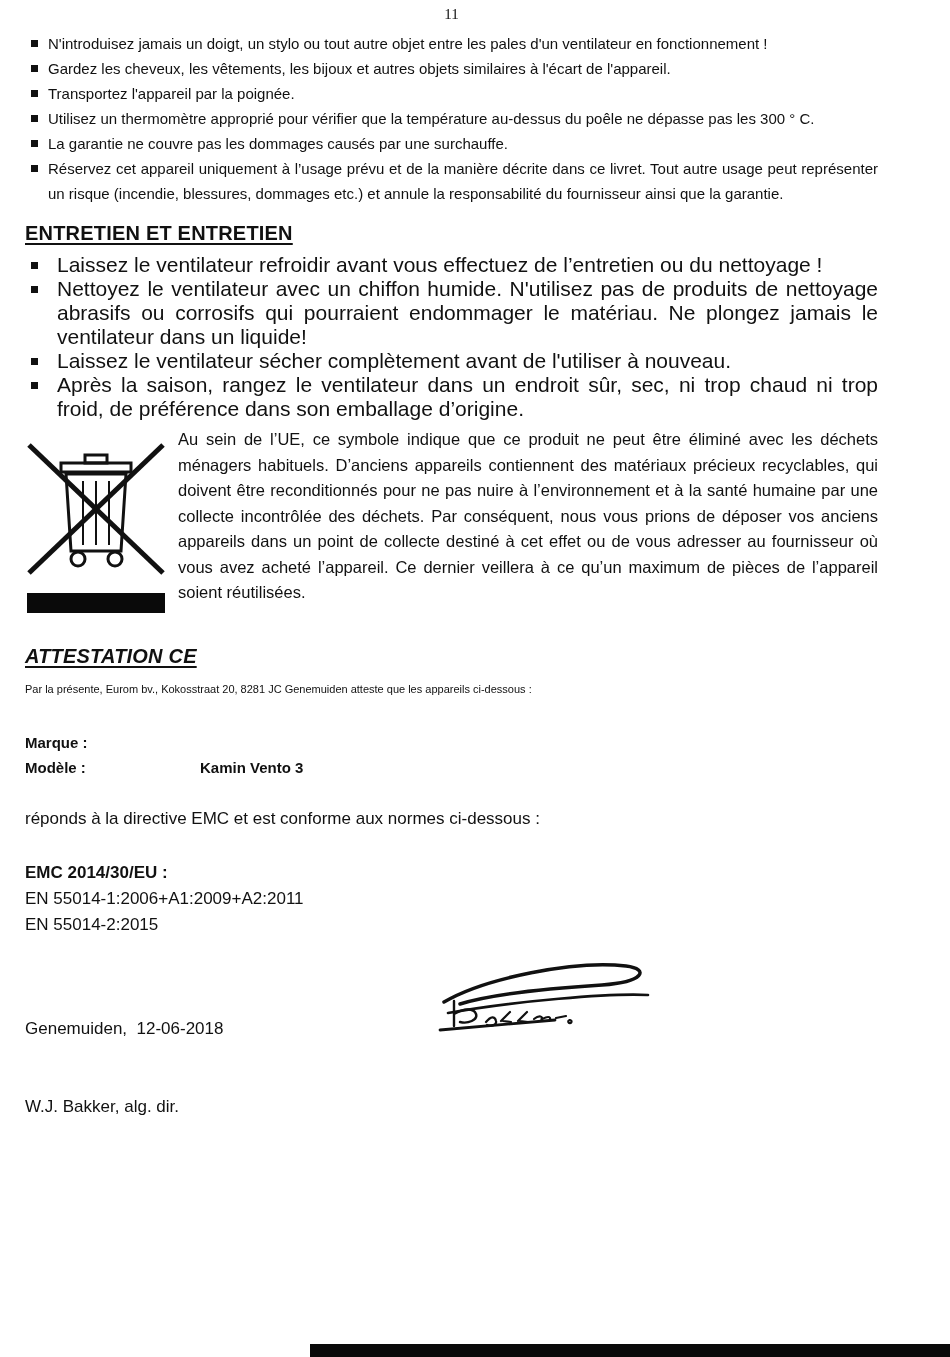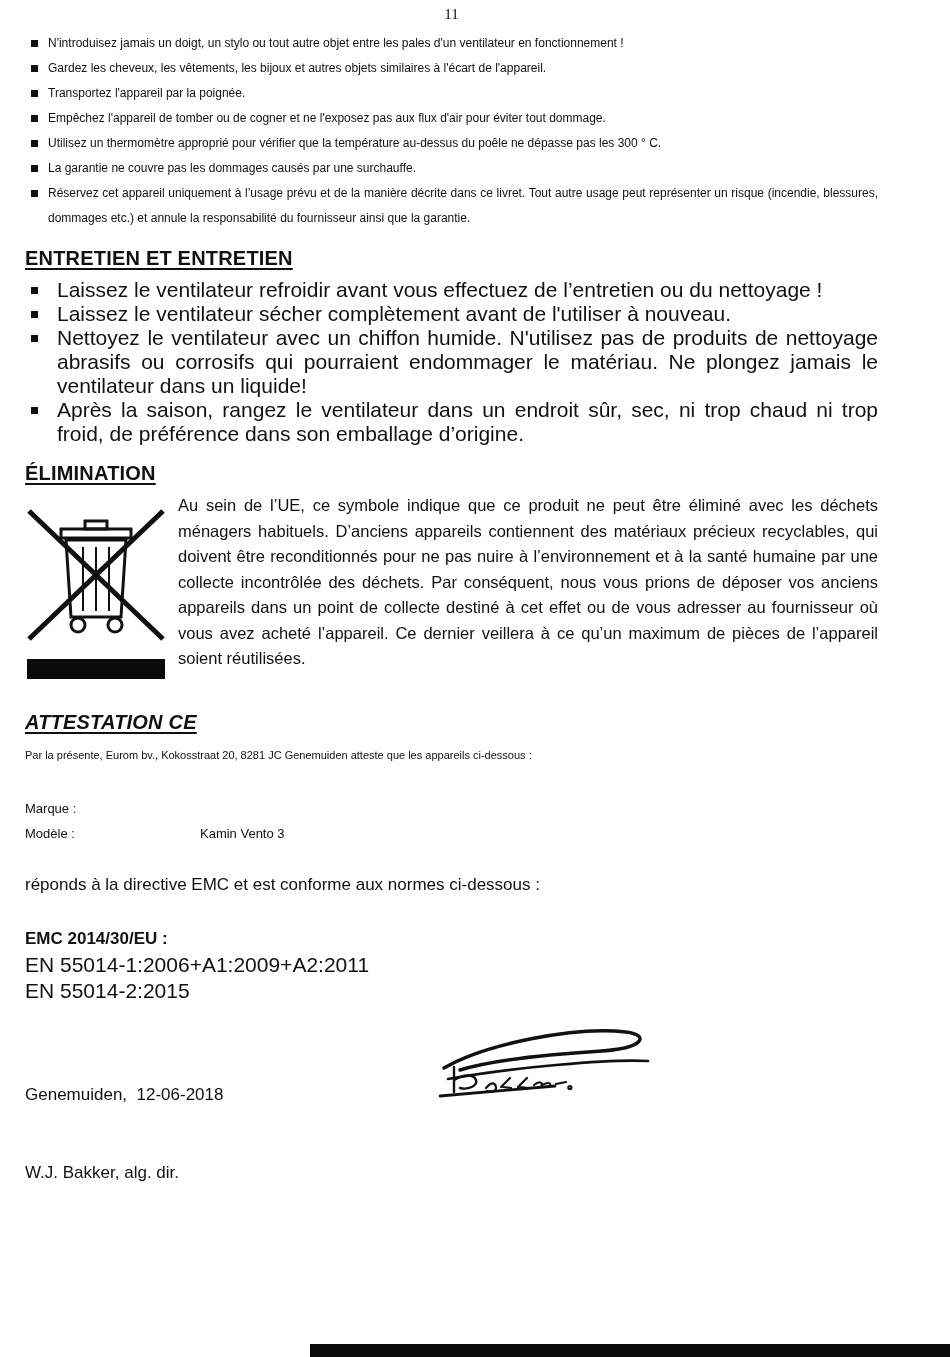--- a/index.html
+++ b/index.html
@@ -24,21 +24,21 @@
   ul.blist li{display:flex;align-items:flex-start;}
   .bullet{
     flex:0 0 auto;
     width:7px;height:7px;background:#111;
     margin:9px 0 0 6px;
   }
   .btext{
     flex:1 1 auto;
     text-align:justify;
   }
-  .safety .btext{font-size:12px;line-height:25px;margin-left:10px;}
+  .safety .btext{font-size:15px;line-height:25px;margin-left:10px;}
   .cleaning-list .btext{font-size:21px;line-height:24px;margin-left:19px;}
   h2.sec{
     font-size:20px;
     font-weight:bold;
     margin:16px 0 8px 0;
     text-decoration:underline;
     text-decoration-thickness:2px;
     text-underline-offset:3px;
     letter-spacing:0.2px;
   }
@@ -46,27 +46,27 @@
   .weee{flex:0 0 153px;padding-top:6px;}
   .disposal-text{
     flex:1 1 auto;
     font-size:16.5px;
     line-height:25.5px;
     text-align:justify;
   }
   .attest-intro{
     font-size:11px;line-height:26px;margin-top:6px;text-align:justify;
   }
-  .spec{margin-top:28px;font-size:13px;line-height:25px;}
+  .spec{margin-top:28px;font-size:15px;line-height:25px;font-weight:bold;}
   .spec-row{display:flex;}
   .spec-label{flex:0 0 175px;}
   .spec-value{flex:1 1 auto;}
   .conformity{font-size:17px;line-height:26px;margin-top:26px;}
   .emc-head{font-size:17px;font-weight:bold;margin-top:28px;line-height:26px;}
-  .std{font-size:21px;line-height:26px;}
+  .std{font-size:17px;line-height:26px;}
   .sig-row{position:relative;margin-top:26px;height:70px;}
   .sig-left{font-size:17px;line-height:26px;white-space:pre-wrap;}
   .signature{position:absolute;left:405px;bottom:-8px;}
   .bottom-bar{
     position:absolute;
     left:310px;right:0;bottom:0;height:13px;
     background:#0a0a0a;
   }
 </style>
 </head>
@@ -85,24 +85,20 @@
       <li>
           <span class="bullet"></span>
           <span class="btext">Gardez les cheveux, les vêtements, les bijoux et autres objets similaires à l'écart de l'appareil.</span>
         </li>
       <li>
           <span class="bullet"></span>
           <span class="btext">Transportez l'appareil par la poignée.</span>
         </li>
       <li>
           <span class="bullet"></span>
-          <span class="btext">Empêchez l'appareil de tomber ou de cogner et ne l'exposez pas aux flux d'air pour éviter tout dommage.</span>
-        </li>
-      <li>
-          <span class="bullet"></span>
           <span class="btext">Utilisez un thermomètre approprié pour vérifier que la température au-dessus du poêle ne dépasse pas les 300 ° C.</span>
         </li>
       <li>
           <span class="bullet"></span>
           <span class="btext">La garantie ne couvre pas les dommages causés par une surchauffe.</span>
         </li>
       <li>
           <span class="bullet"></span>
           <span class="btext">Réservez cet appareil uniquement à l’usage prévu et de la manière décrite dans ce livret. Tout autre usage peut représenter un risque (incendie, blessures, dommages etc.) et annule la responsabilité du fournisseur ainsi que la garantie.</span>
         </li>
@@ -110,33 +106,32 @@
 
     <h2 class="sec">ENTRETIEN ET ENTRETIEN</h2>
 
     <ul class="blist cleaning-list">
       <li>
           <span class="bullet"></span>
           <span class="btext">Laissez le ventilateur refroidir avant vous effectuez de l’entretien ou du nettoyage !</span>
         </li>
       <li>
           <span class="bullet"></span>
-          <span class="btext">Laissez le ventilateur sécher complètement avant de l'utiliser à nouveau.</span>
+          <span class="btext">Nettoyez le ventilateur avec un chiffon humide. N'utilisez pas de produits de nettoyage abrasifs ou corrosifs qui pourraient endommager le matériau. Ne plongez jamais le ventilateur dans un liquide!</span>
         </li>
       <li>
           <span class="bullet"></span>
-          <span class="btext">Nettoyez le ventilateur avec un chiffon humide. N'utilisez pas de produits de nettoyage abrasifs ou corrosifs qui pourraient endommager le matériau. Ne plongez jamais le ventilateur dans un liquide!</span>
+          <span class="btext">Laissez le ventilateur sécher complètement avant de l'utiliser à nouveau.</span>
         </li>
       <li>
           <span class="bullet"></span>
           <span class="btext">Après la saison, rangez le ventilateur dans un endroit sûr, sec, ni trop chaud ni trop froid, de préférence dans son emballage d’origine.</span>
         </li>
     </ul>
 
-    <h2 class="sec">ÉLIMINATION</h2>
 
     <div class="disposal-flex">
       <div class="weee">
         <svg width="142" height="184" viewBox="0 0 142 184" aria-hidden="true">
 
           <rect x="60" y="22" width="22" height="8" fill="none" stroke="#111" stroke-width="3"></rect>
 
           <rect x="36" y="30" width="70" height="9" fill="none" stroke="#111" stroke-width="3"></rect>
 
           <path d="M41 41 L101 41 L96 118 L46 118 Z" fill="none" stroke="#111" stroke-width="3"></path>

